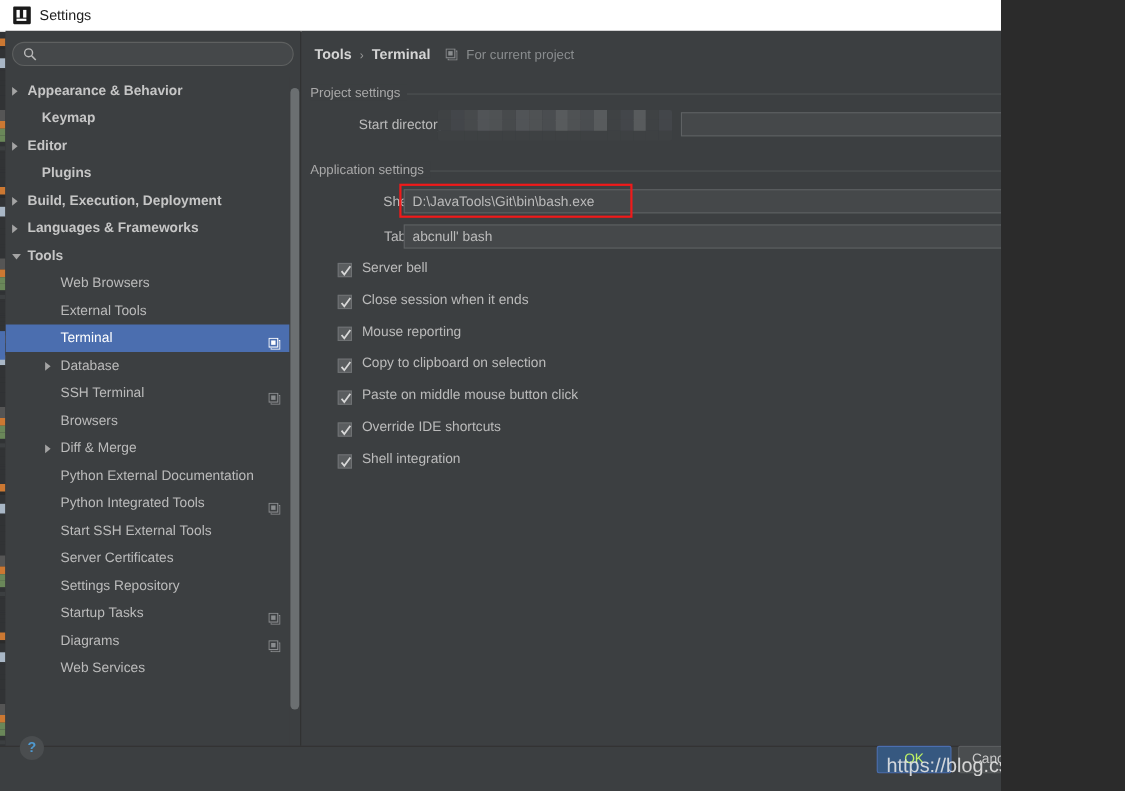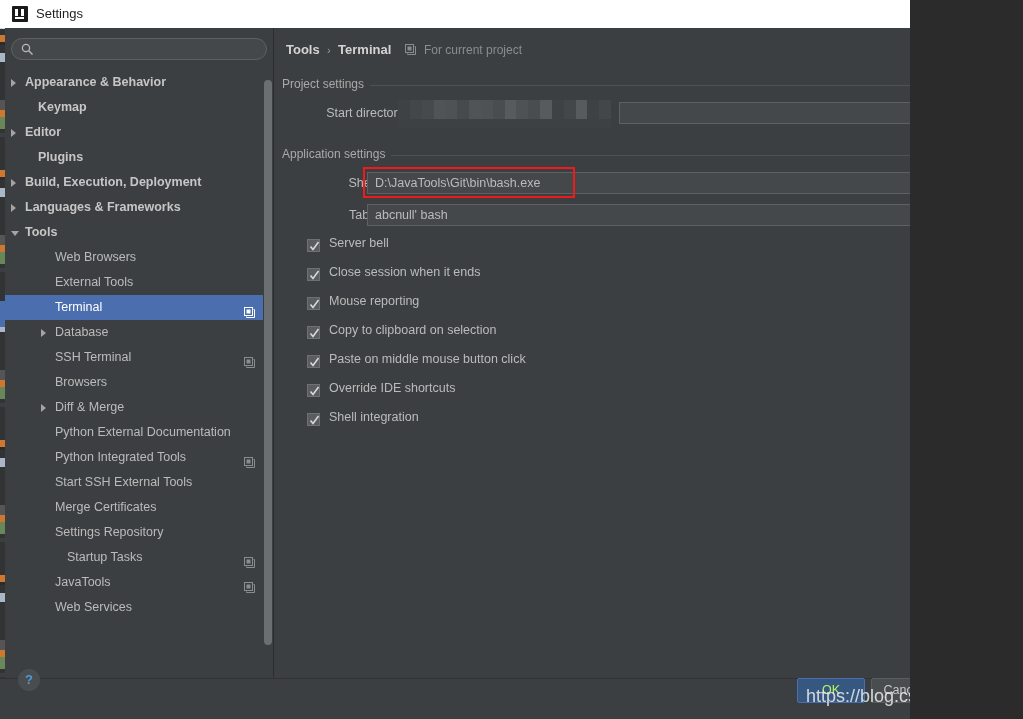--- a/index.html
+++ b/index.html
@@ -622,35 +622,35 @@
           <span class="copy-icon"><svg width="11" height="11" viewBox="0 0 11 11">
               <rect x="0.5" y="0.5" width="8" height="8" fill="none" stroke="#8a8d8f" stroke-width="1"></rect>
               <rect x="2.5" y="2.5" width="4" height="4" fill="#8a8d8f"></rect>
               <path d="M9.5 2.5 L10.5 2.5 L10.5 10.5 L2.5 10.5 L2.5 9.5" fill="none" stroke="#8a8d8f" stroke-width="1"></path>
             </svg></span>
         </div>
         <div class="tree-row">
           <span class="label" style="left: 50px;">Start SSH External Tools</span>
         </div>
         <div class="tree-row">
-          <span class="label" style="left: 50px;">Merge Certificates</span>
+          <span class="label" style="left: 50px;">Server Certificates</span>
         </div>
         <div class="tree-row">
           <span class="label" style="left: 50px;">Settings Repository</span>
         </div>
         <div class="tree-row">
-          <span class="label" style="left: 50px; margin-left: 12px;">Startup Tasks</span>
+          <span class="label" style="left: 50px;">Startup Tasks</span>
           <span class="copy-icon"><svg width="11" height="11" viewBox="0 0 11 11">
               <rect x="0.5" y="0.5" width="8" height="8" fill="none" stroke="#8a8d8f" stroke-width="1"></rect>
               <rect x="2.5" y="2.5" width="4" height="4" fill="#8a8d8f"></rect>
               <path d="M9.5 2.5 L10.5 2.5 L10.5 10.5 L2.5 10.5 L2.5 9.5" fill="none" stroke="#8a8d8f" stroke-width="1"></path>
             </svg></span>
         </div>
         <div class="tree-row">
-          <span class="label" style="left: 50px;">JavaTools</span>
+          <span class="label" style="left: 50px;">Diagrams</span>
           <span class="copy-icon"><svg width="11" height="11" viewBox="0 0 11 11">
               <rect x="0.5" y="0.5" width="8" height="8" fill="none" stroke="#8a8d8f" stroke-width="1"></rect>
               <rect x="2.5" y="2.5" width="4" height="4" fill="#8a8d8f"></rect>
               <path d="M9.5 2.5 L10.5 2.5 L10.5 10.5 L2.5 10.5 L2.5 9.5" fill="none" stroke="#8a8d8f" stroke-width="1"></path>
             </svg></span>
         </div>
         <div class="tree-row">
           <span class="label" style="left: 50px;">Web Services</span>
         </div>
       </div>

